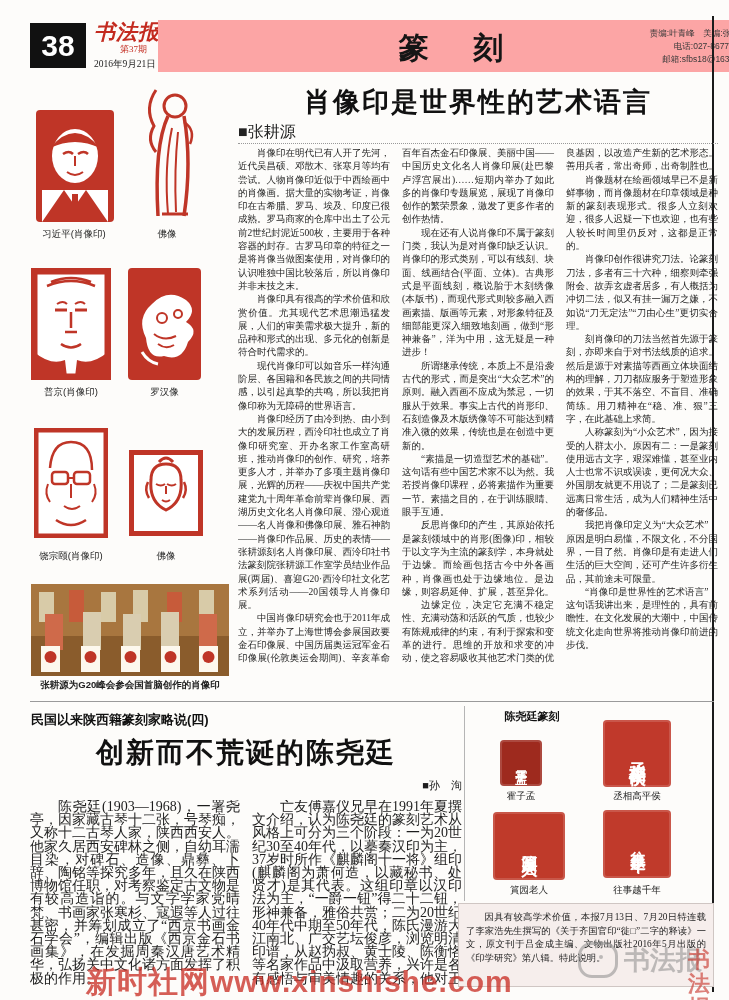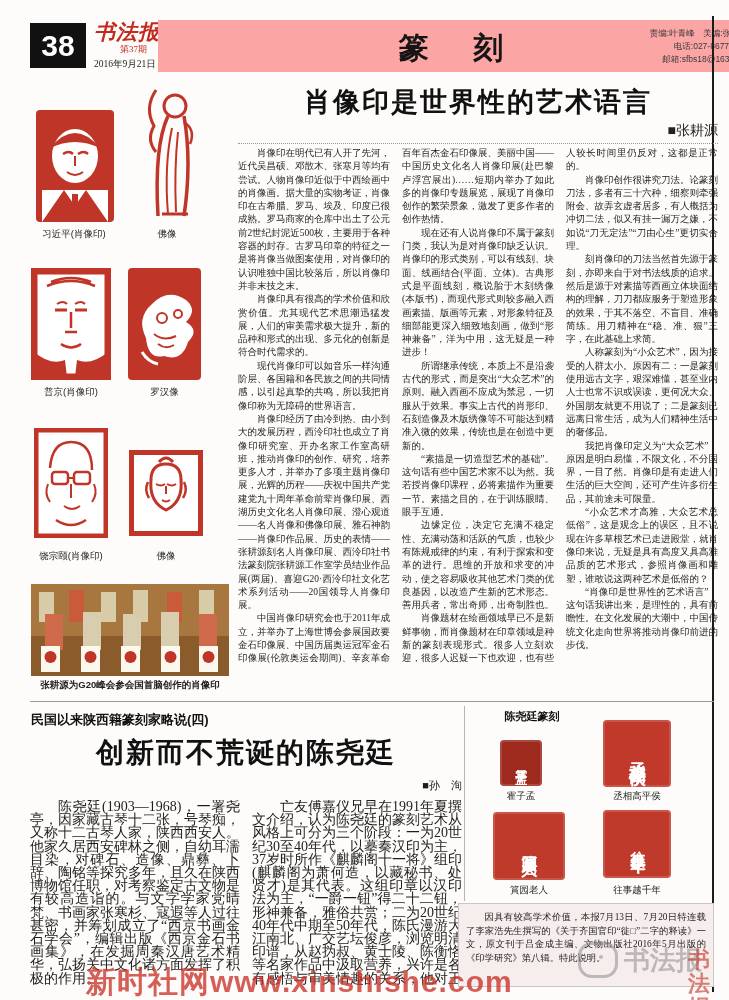--- a/index.html
+++ b/index.html
@@ -18,22 +18,22 @@
   .section-title{position:absolute;left:0;top:8px;width:100%;text-align:center;
                  font-family:"Liberation Sans",sans-serif;font-weight:bold;font-size:30px;
                  letter-spacing:18px;color:#151515;}
   .contact{position:absolute;right:14px;top:7px;font-size:8.5px;line-height:13px;color:#3a3a3a;
            font-family:"Liberation Sans",sans-serif;text-align:right;}
   .rule-right{position:absolute;left:712px;top:16px;width:2px;height:976px;background:#1b1b1b;}
   
   .a1-title{position:absolute;left:238px;top:84px;width:480px;text-align:center;
             font-family:"Liberation Sans",sans-serif;font-weight:bold;font-size:27px;color:#111;
             letter-spacing:2px;}
-  .a1-author{position:absolute;left:238px;top:122px;width:480px;text-align:right;
-             font-size:14px;color:#222;}
+  .a1-author{position:absolute;left:238px;top:122px;width:480px;text-align:left;
+             font-size:16px;color:#222;}
   .a1-text{position:absolute;left:238px;top:143px;width:480px;height:558px;overflow:hidden;
            column-count:3;column-gap:12px;font-size:9.5px;line-height:13.3px;text-align:justify;
            border-top:1px dotted #999;padding-top:3px;}
   .a1-text p{margin:0;text-indent:2em;}
   
   .fig{position:absolute;}
   .figcap{position:absolute;font-size:9.5px;color:#222;text-align:center;
           font-family:"Liberation Sans",sans-serif;}
   
   .hr-bottom{position:absolute;left:30px;top:701px;width:684px;height:1px;background:#9a9a9a;}
@@ -203,27 +203,27 @@
   <div class="a1-author">■张耕源</div>
   <div class="a1-text">
     <p>肖像印在明代已有人开了先河，近代吴昌硕、邓散木、张寒月等均有尝试。人物肖像印近似于中西绘画中的肖像画。据大量的实物考证，肖像印在古希腊、罗马、埃及、印度已很成熟。罗马商家的仓库中出土了公元前2世纪封泥近500枚，主要用于各种容器的封存。古罗马印章的特征之一是将肖像当做图案使用，对肖像印的认识唯独中国比较落后，所以肖像印并非末技之末。</p>
     <p>肖像印具有很高的学术价值和欣赏价值。尤其现代艺术思潮迅猛发展，人们的审美需求极大提升，新的品种和形式的出现、多元化的创新是符合时代需求的。</p>
     <p>现代肖像印可以如音乐一样沟通阶层、各国籍和各民族之间的共同情感，以引起真挚的共鸣，所以我把肖像印称为无障碍的世界语言。</p>
     <p>肖像印经历了由冷到热、由小到大的发展历程，西泠印社也成立了肖像印研究室、开办名家工作室高研班，推动肖像印的创作、研究，培养更多人才，并举办了多项主题肖像印展，光辉的历程——庆祝中国共产党建党九十周年革命前辈肖像印展、西湖历史文化名人肖像印展、澄心观道——名人肖像和佛像印展、雅石神韵——肖像印作品展、历史的表情——张耕源刻名人肖像印展、西泠印社书法篆刻院张耕源工作室学员结业作品展(两届)、喜迎G20·西泠印社文化艺术系列活动——20国领导人肖像印展。</p>
     <p>中国肖像印研究会也于2011年成立，并举办了上海世博会参展国政要金石印像展、中国历届奥运冠军金石印像展(伦敦奥运会期间)、辛亥革命百年百杰金石印像展、美丽中国——中国历史文化名人肖像印展(赴巴黎卢浮宫展出)……短期内举办了如此多的肖像印专题展览，展现了肖像印创作的繁荣景象，激发了更多作者的创作热情。</p>
     <p>现在还有人说肖像印不属于篆刻门类，我认为是对肖像印缺乏认识。肖像印的形式类别，可以有线刻、块面、线画结合(平面、立体)。古典形式是平面线刻，概说胎于木刻绣像(本版书)，而现代形式则较多融入西画素描、版画等元素，对形象特征及细部能更深入细致地刻画，做到“形神兼备”，洋为中用，这无疑是一种进步！</p>
     <p>所谓继承传统，本质上不是沿袭古代的形式，而是突出“大众艺术”的原则。融入西画不应成为禁忌，一切服从于效果。事实上古代的肖形印、石刻造像及木版绣像等不可能达到精准入微的效果，传统也是在创造中更新的。</p>
     <p>“素描是一切造型艺术的基础”。这句话有些中国艺术家不以为然。我若授肖像印课程，必将素描作为重要一节。素描之目的，在于训练眼睛、眼手互通。</p>
+    <p>反思肖像印的产生，其原始依托是篆刻领域中的肖形(图像)印，相较于以文字为主流的篆刻学，本身就处于边缘。而绘画包括古今中外各画种，肖像画也处于边缘地位。是边缘，则容易延伸、扩展，甚至异化。</p>
     <p>边缘定位，决定它充满不稳定性、充满动荡和活跃的气质，也较少有陈规戒律的约束，有利于探索和变革的进行。思维的开放和求变的冲动，使之容易吸收其他艺术门类的优良基因，以改造产生新的艺术形态。善用兵者，常出奇师，出奇制胜也。</p>
     <p>肖像题材在绘画领域早已不是新鲜事物，而肖像题材在印章领域是种新的篆刻表现形式。很多人立刻欢迎，很多人迟疑一下也欢迎，也有些人较长时间里仍反对，这都是正常的。</p>
     <p>肖像印创作很讲究刀法。论篆刻刀法，多者有三十六种，细察则牵强附会、故弄玄虚者居多，有人概括为冲切二法，似又有挂一漏万之嫌，不如说“刀无定法”“刀由心生”更切实合理。</p>
     <p>刻肖像印的刀法当然首先源于篆刻，亦即来自于对书法线质的追求。然后是源于对素描等西画立体块面结构的理解，刀刀都应服务于塑造形象的效果，于其不落空、不盲目、准确简练。用刀精神在“稳、准、狠”三字，在此基础上求简。</p>
     <p>人称篆刻为“小众艺术”，因为接受的人群太小。原因有二：一是篆刻使用远古文字，艰深难懂，甚至业内人士也常不识或误读，更何况大众、外国朋友就更不用说了；二是篆刻已远离日常生活，成为人们精神生活中的奢侈品。</p>
     <p>我把肖像印定义为“大众艺术”，原因是明白易懂，不限文化，不分国界，一目了然。肖像印是有走进人们生活的巨大空间，还可产生许多衍生品，其前途未可限量。</p>
-    <p>“小众艺术才高雅，大众艺术总低俗”，这是观念上的误区，且不说现在许多草根艺术已走进殿堂，就肖像印来说，无疑是具有高度又具高雅品质的艺术形式，参照肖像画和雕塑，谁敢说这两种艺术是低俗的？</p>
     <p>“肖像印是世界性的艺术语言”，这句话我讲出来，是理性的，具有前瞻性。在文化发展的大潮中，中国传统文化走向世界将推动肖像印前进的步伐。</p>
 
   </div>
 
   <div class="hr-bottom"></div>
   <div class="vr-bottom"></div>
   <div class="a2-kicker">民国以来陕西籍篆刻家略说(四)</div>
   <div class="a2-title">创新而不荒诞的陈尧廷</div>
   <div class="a2-author">■孙　洵</div>
   <div class="a2-text">

